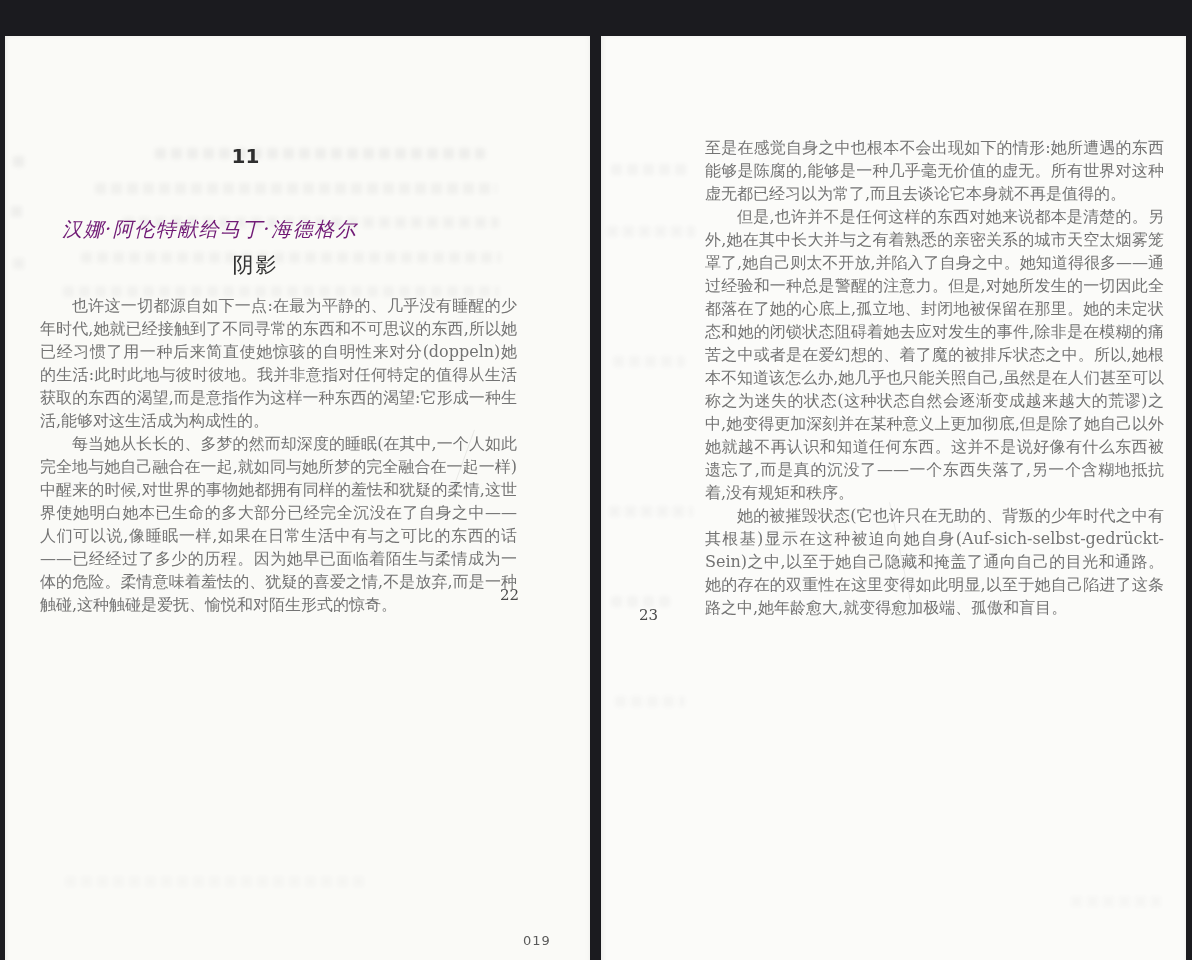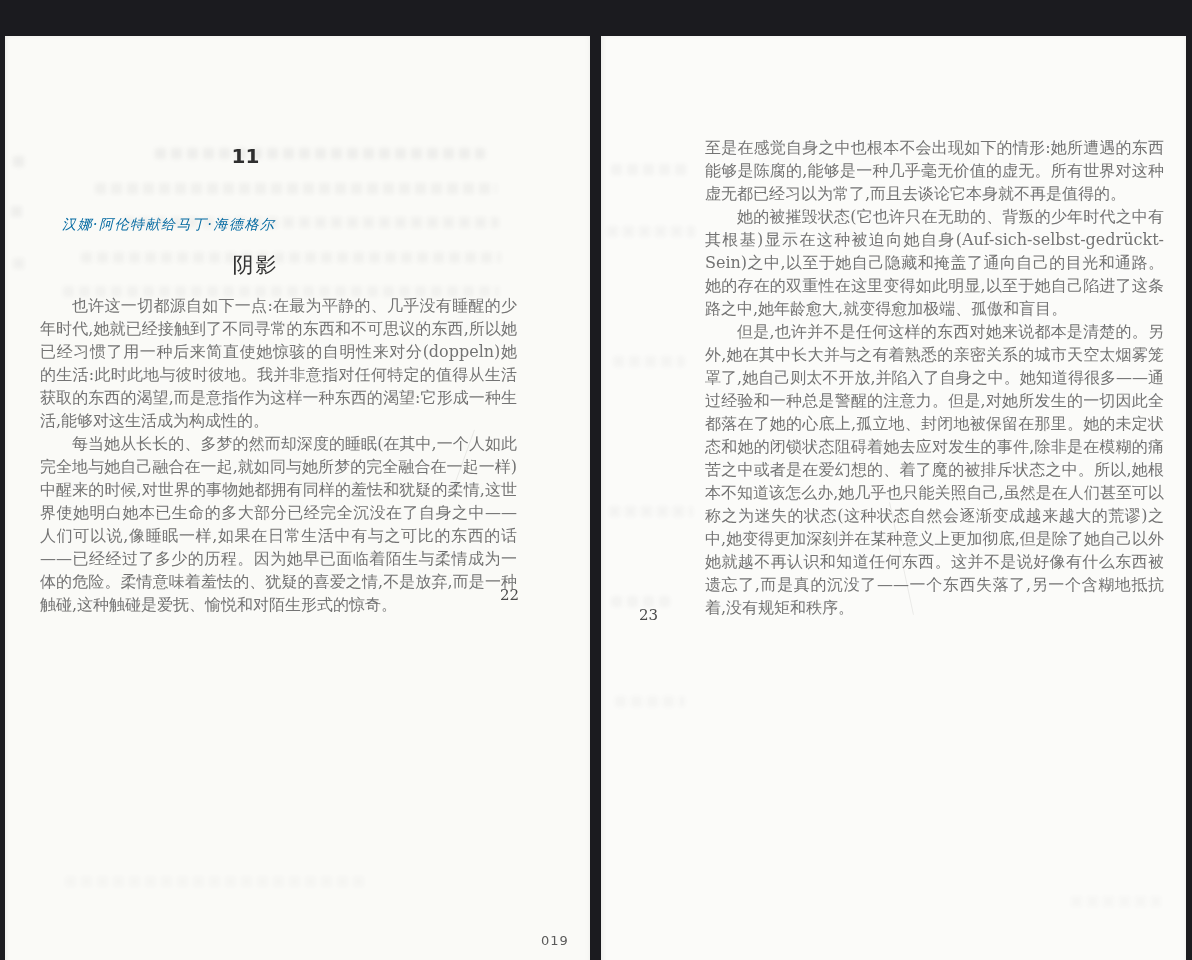--- a/index.html
+++ b/index.html
@@ -33,24 +33,24 @@
     box-sizing: border-box;
     text-align: center;
     font-size: 20px;
     font-weight: bold;
     color: #2f2f2f;
     font-family: "DejaVu Sans", "Liberation Sans", sans-serif;
   }
   .dedication {
     position: absolute;
     left: 57px; top: 180px;
-    font-size: 14px;
+    font-size: 20px;
     font-style: italic;
     letter-spacing: 1.5px;
-    color: #0369a1;
+    color: #701a75;
   }
   .section-title {
     position: absolute;
     left: 35px; top: 215px;
     width: 477px;
     padding-right: 46px;
     box-sizing: border-box;
     text-align: center;
     font-size: 21px;
     letter-spacing: 2px;
@@ -82,21 +82,21 @@
   .page-right .margin-note { left: 38px;  top: 570px; }
 
   
   .folio {
     position: absolute;
     font-size: 13px;
     letter-spacing: 1px;
     color: #5a5a5a;
     font-family: "DejaVu Sans", "Liberation Sans", sans-serif;
   }
-  .page-left  .folio { left: 536px; top: 897px; text-align: center; }
+  .page-left  .folio { left: 518px; top: 897px; text-align: center; }
   .page-right .folio { left: 44px;  top: 938px; }
 
   
   .bleed {
     position: absolute;
     height: 11px;
     filter: blur(2px);
     background: repeating-linear-gradient(90deg,
       rgba(70,70,75,0.13) 0 11px, rgba(0,0,0,0) 11px 16px);
     opacity: 0.5;
@@ -168,22 +168,22 @@
     <div class="bleed b2"></div>
     <div class="bleed b3"></div>
     <div class="bleed b4"></div>
     <div class="bleed b5"></div>
     <div class="bleed b6"></div>
     <div class="bleed b7"></div>
     <div class="crease"></div>
 
     <div class="body-text">
       <p class="continuation">至是在感觉自身之中也根本不会出现如下的情形:她所遭遇的东西能够是陈腐的,能够是一种几乎毫无价值的虚无。所有世界对这种虚无都已经习以为常了,而且去谈论它本身就不再是值得的。</p>
+      <p>但是,也许并不是任何这样的东西对她来说都本是清楚的。另外,她在其中长大并与之有着熟悉的亲密关系的城市天空太烟雾笼罩了,她自己则太不开放,并陷入了自身之中。她知道得很多——通过经验和一种总是警醒的注意力。但是,对她所发生的一切因此全都落在了她的心底上,孤立地、封闭地被保留在那里。她的未定状态和她的闭锁状态阻碍着她去应对发生的事件,除非是在模糊的痛苦之中或者是在爱幻想的、着了魔的被排斥状态之中。所以,她根本不知道该怎么办,她几乎也只能关照自己,虽然是在人们甚至可以称之为迷失的状态(这种状态自然会逐渐变成越来越大的荒谬)之中,她变得更加深刻并在某种意义上更加彻底,但是除了她自己以外她就越不再认识和知道任何东西。这并不是说好像有什么东西被遗忘了,而是真的沉没了——一个东西失落了,另一个含糊地抵抗着,没有规矩和秩序。</p>
       <p>她的被摧毁状态(它也许只在无助的、背叛的少年时代之中有其根基)显示在这种被迫向她自身(Auf-sich-selbst-gedrückt-Sein)之中,以至于她自己隐藏和掩盖了通向自己的目光和通路。她的存在的双重性在这里变得如此明显,以至于她自己陷进了这条路之中,她年龄愈大,就变得愈加极端、孤傲和盲目。</p>
-      <p>但是,也许并不是任何这样的东西对她来说都本是清楚的。另外,她在其中长大并与之有着熟悉的亲密关系的城市天空太烟雾笼罩了,她自己则太不开放,并陷入了自身之中。她知道得很多——通过经验和一种总是警醒的注意力。但是,对她所发生的一切因此全都落在了她的心底上,孤立地、封闭地被保留在那里。她的未定状态和她的闭锁状态阻碍着她去应对发生的事件,除非是在模糊的痛苦之中或者是在爱幻想的、着了魔的被排斥状态之中。所以,她根本不知道该怎么办,她几乎也只能关照自己,虽然是在人们甚至可以称之为迷失的状态(这种状态自然会逐渐变成越来越大的荒谬)之中,她变得更加深刻并在某种意义上更加彻底,但是除了她自己以外她就越不再认识和知道任何东西。这并不是说好像有什么东西被遗忘了,而是真的沉没了——一个东西失落了,另一个含糊地抵抗着,没有规矩和秩序。</p>
     </div>
 
     <div class="margin-note">23</div>
 
     <div class="folio">020</div>
   </div>
 
 </div>
 
 </body></html>

